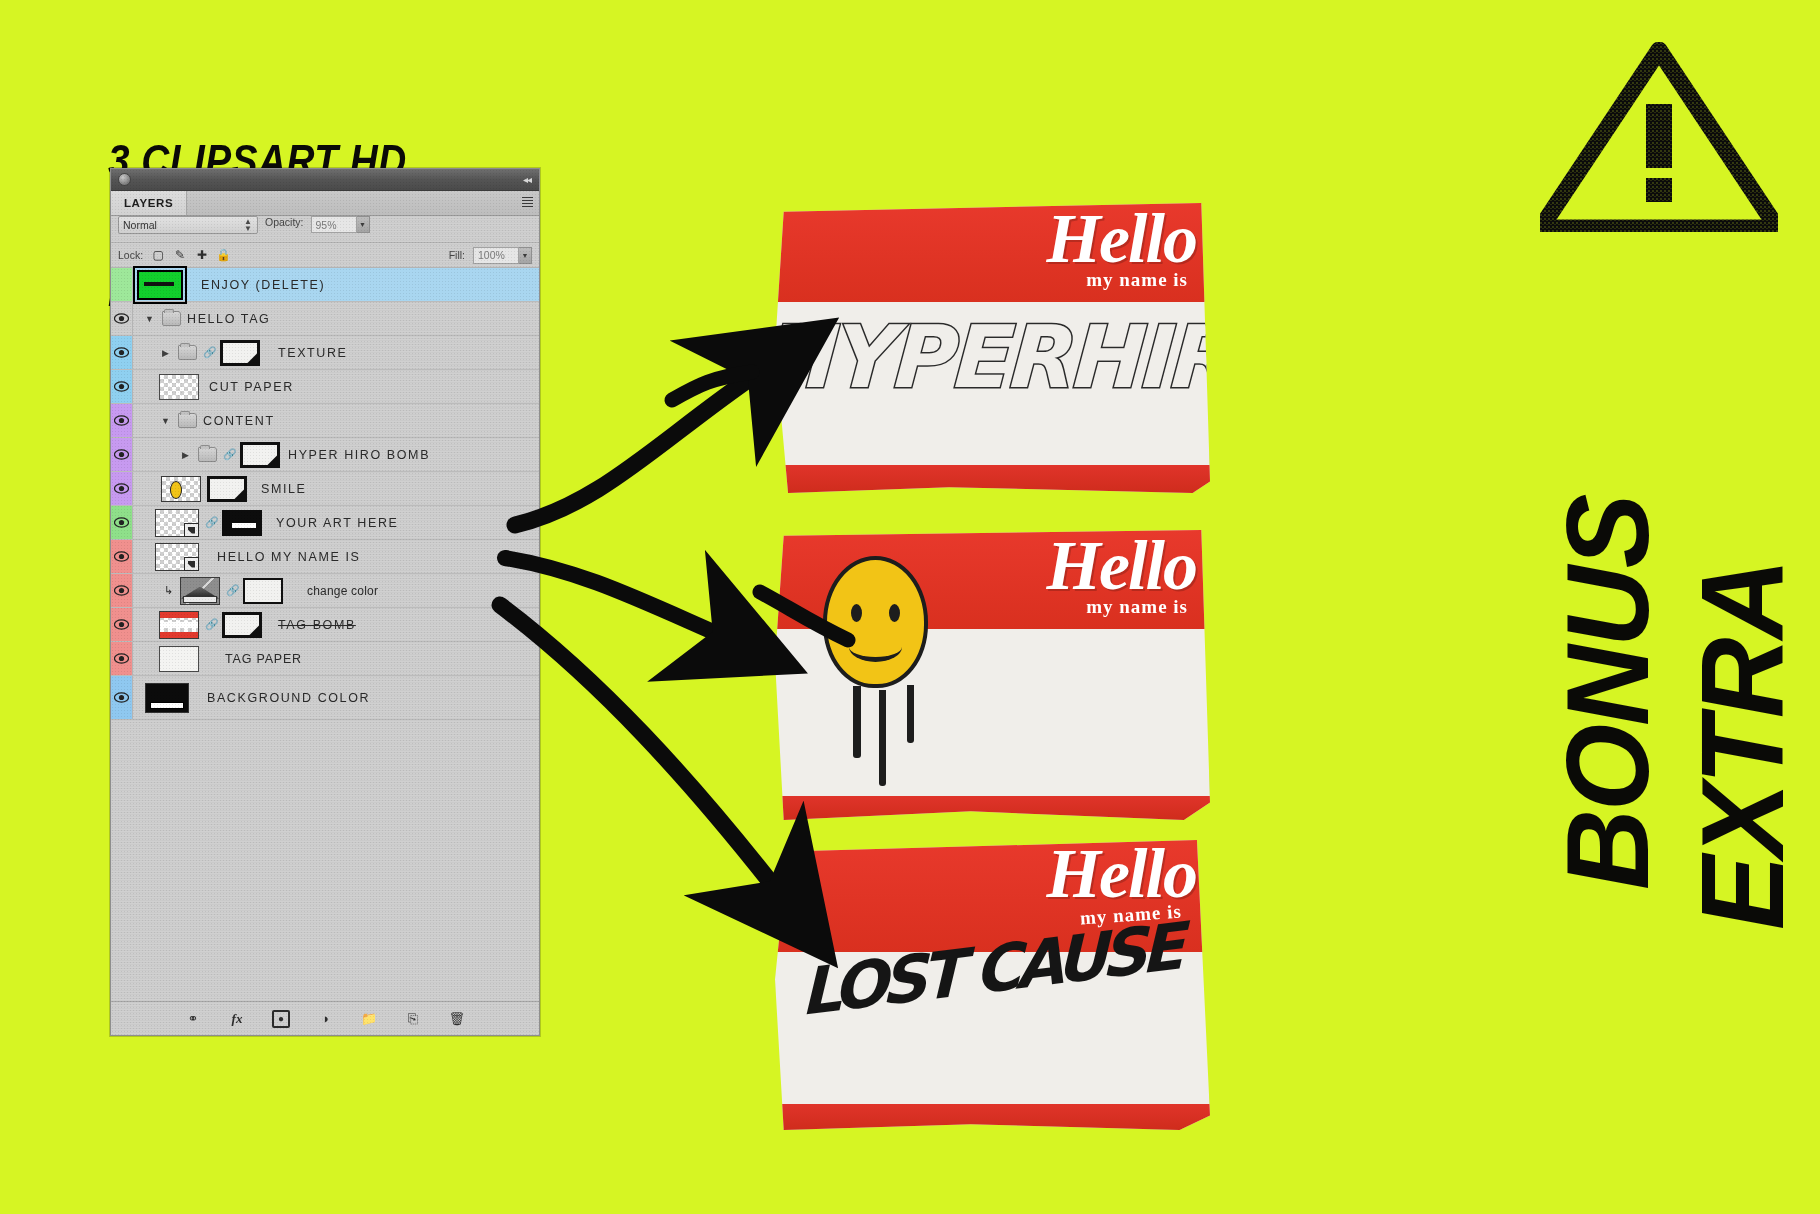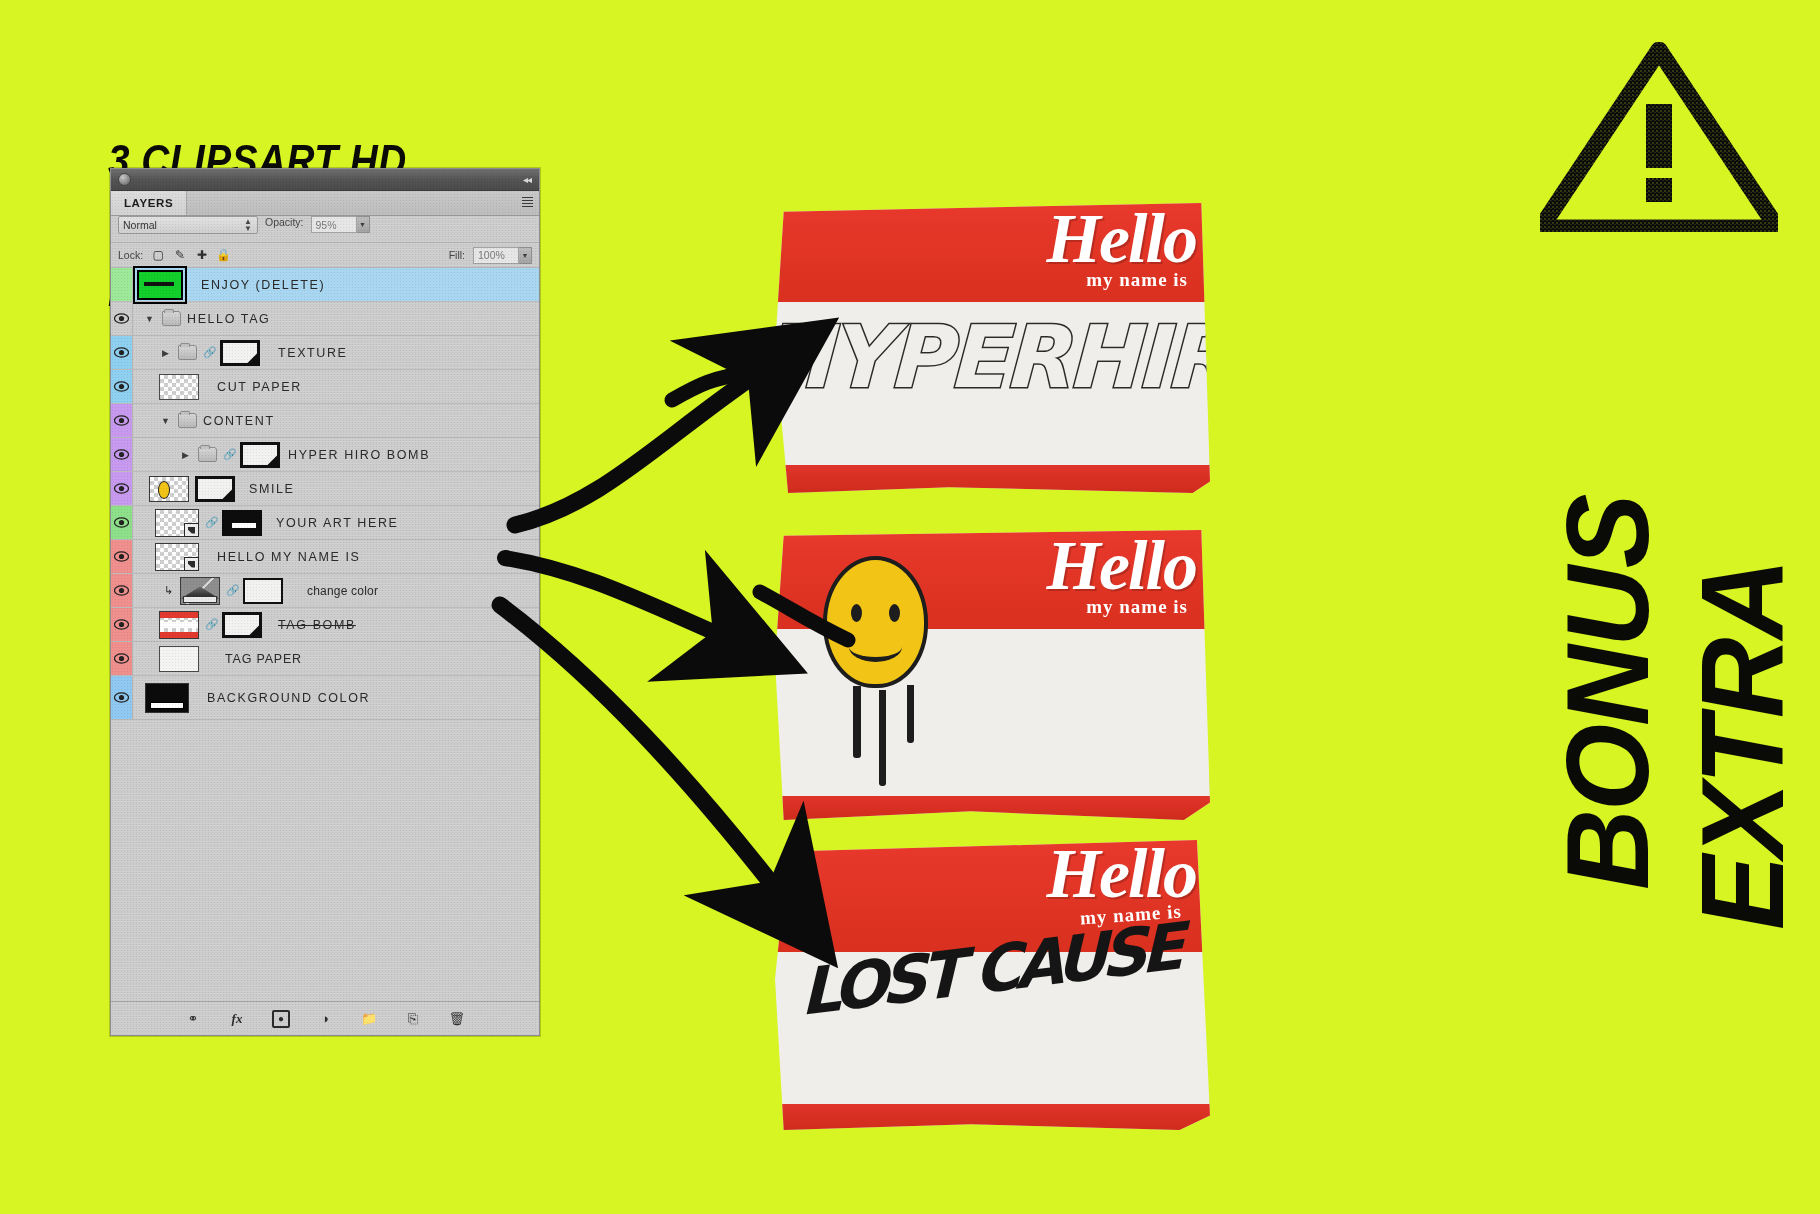--- a/index.html
+++ b/index.html
@@ -397,21 +397,21 @@
       <div class="lcolor" style="background:#8fd0f0">
         <span class="eye">
           <svg width="15" height="11" viewBox="0 0 15 11">
               <ellipse cx="7.5" cy="5.5" rx="7" ry="4.6" fill="none" stroke="#222" stroke-width="1.2"></ellipse>
               <circle cx="7.5" cy="5.5" r="2.6" fill="#222"></circle>
             </svg>
         </span>
       </div>
       <div class="lbody" style="padding-left:26px">
         <span class="thumb"></span>
-        <span class="lname" style="margin-left:12px">CUT PAPER</span>
+        <span class="lname" style="margin-left:4px">CUT PAPER</span>
       </div>
     </div>
 
     <div class="layer">
       <div class="lcolor" style="background:#c79af0">
         <span class="eye">
           <svg width="15" height="11" viewBox="0 0 15 11">
               <ellipse cx="7.5" cy="5.5" rx="7" ry="4.6" fill="none" stroke="#222" stroke-width="1.2"></ellipse>
               <circle cx="7.5" cy="5.5" r="2.6" fill="#222"></circle>
             </svg>
@@ -444,21 +444,21 @@
 
     <div class="layer">
       <div class="lcolor" style="background:#c79af0">
         <span class="eye">
           <svg width="15" height="11" viewBox="0 0 15 11">
               <ellipse cx="7.5" cy="5.5" rx="7" ry="4.6" fill="none" stroke="#222" stroke-width="1.2"></ellipse>
               <circle cx="7.5" cy="5.5" r="2.6" fill="#222"></circle>
             </svg>
         </span>
       </div>
-      <div class="lbody" style="padding-left:16px">
+      <div class="lbody" style="padding-left:28px">
         <span class="smilethumb"></span>
         <span class="mask masknotch"></span>
         <span class="lname" style="margin-left:8px">SMILE</span>
       </div>
     </div>
 
 
     <div class="layer">
       <div class="lcolor" style="background:#8fe08a">
         <span class="eye">

